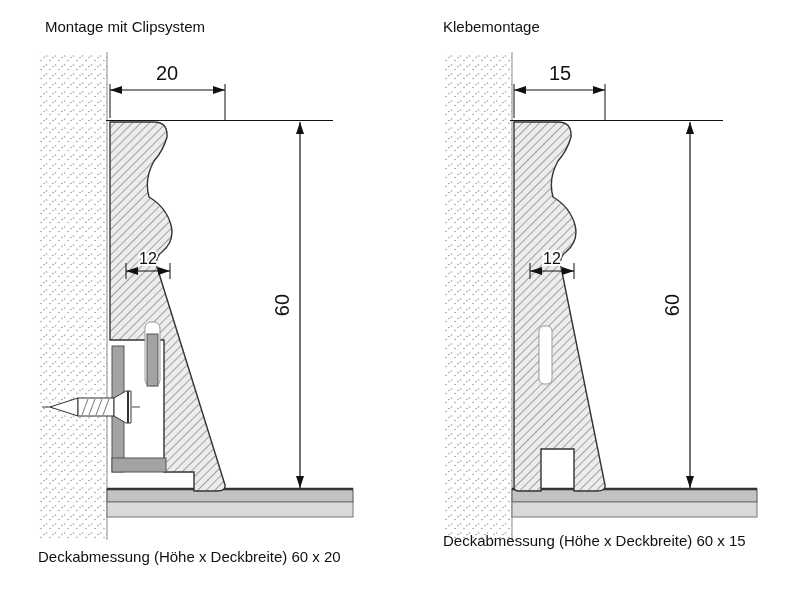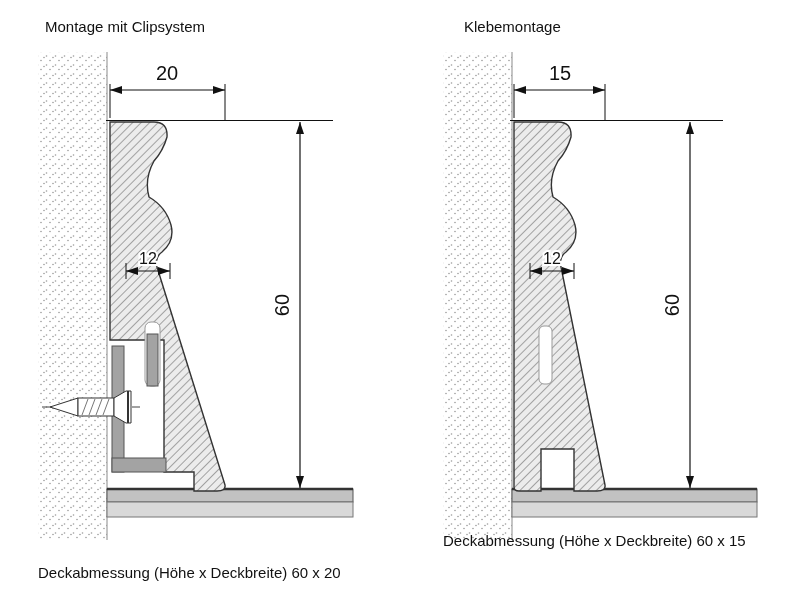--- a/index.html
+++ b/index.html
@@ -6,22 +6,22 @@
   .stage{
     position:relative;width:800px;height:600px;background:#ffffff;
     font-family:"Liberation Sans",sans-serif;overflow:hidden;
   }
   .stage svg{position:absolute;left:0;top:0;}
   .txt{
     position:absolute;font-size:15px;color:#111;white-space:nowrap;
     font-family:"Liberation Sans",sans-serif;
   }
   .title-left{left:38px;top:18px;margin-left:7px;}
-  .title-right{left:464px;top:18px;}
-  .cap-left{left:38px;top:564px;}
+  .title-right{left:443px;top:18px;}
+  .cap-left{left:38px;top:548px;}
   .cap-right{left:443px;top:532px;}
   text{font-family:"Liberation Sans",sans-serif;fill:#111;}
   .dimnum{font-size:20px;}
   .dimsmall{font-size:16px;paint-order:stroke;stroke:#ffffff;stroke-width:4px;fill:#111;}
 </style>
 </head>
 <body>
 
 <div class="stage">
 

